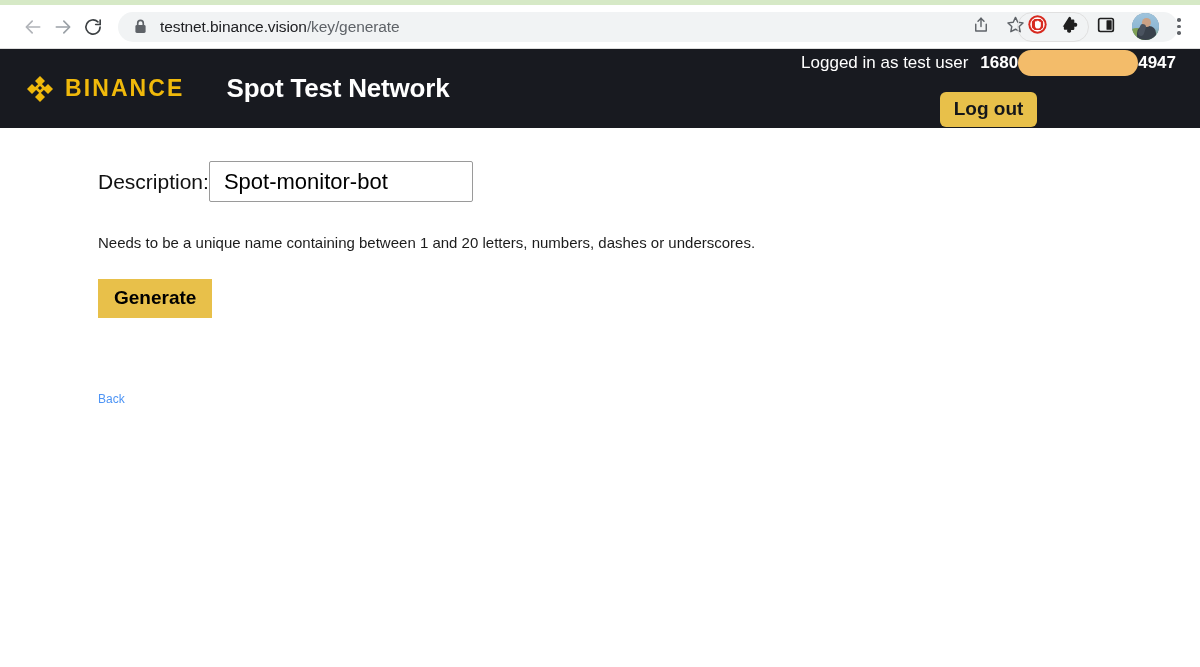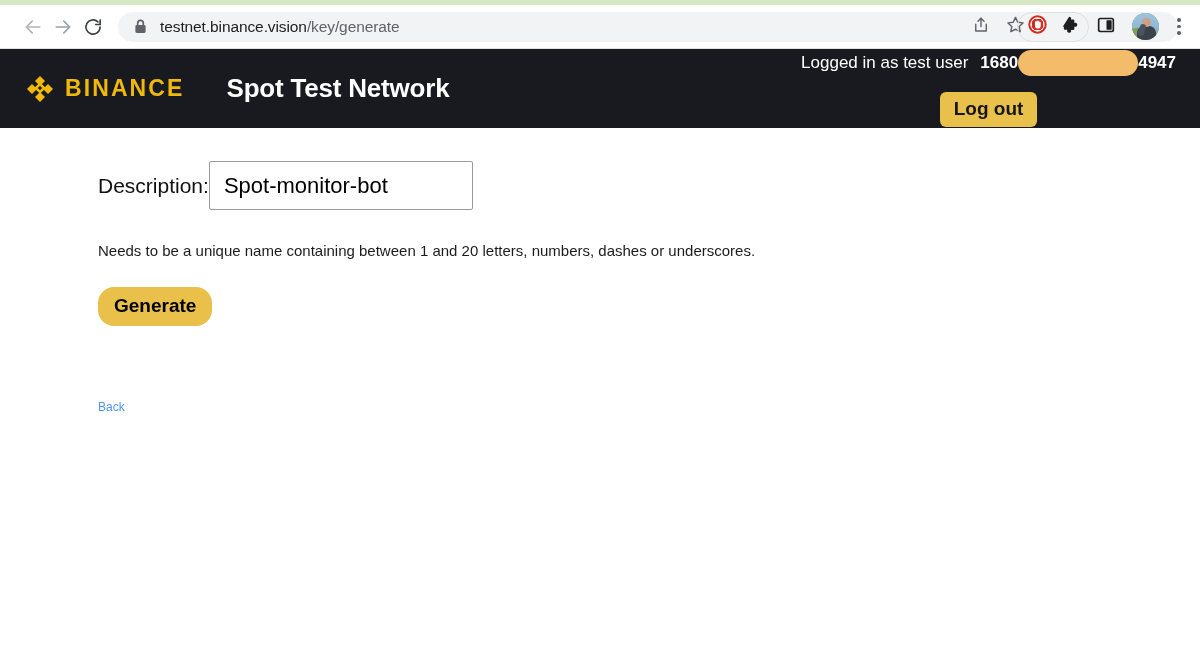--- a/index.html
+++ b/index.html
@@ -190,42 +190,42 @@
     display: flex;
     align-items: center;
     margin-bottom: 32px;
   }
   .form-label {
     font-size: 21px;
     color: #111111;
   }
   .desc-input {
     width: 264px;
-    height: 49px;
+    height: 41px;
     font-size: 22px;
     font-family: "Liberation Sans", sans-serif;
     padding: 2px 8px 2px 14px;
     border: 1px solid #9a9a9a;
     border-radius: 2px;
     background: #ffffff;
     color: #000000;
     outline: none;
   }
   .hint {
     font-size: 15px;
     color: #1c1c1c;
     margin: 0 0 28px 0;
   }
   .generate-btn {
     background: #e8c04a;
     color: #000000;
     font-size: 19px;
     font-weight: 700;
     border: none;
-    border-radius: 16px;
+    border-radius: 0;
     padding: 9px 16px 11px;
     cursor: pointer;
     font-family: "Liberation Sans", sans-serif;
     line-height: 1;
   }
   .back-link {
     display: inline-block;
     margin-top: 74px;
     font-size: 12px;
     color: #4d94f5;

